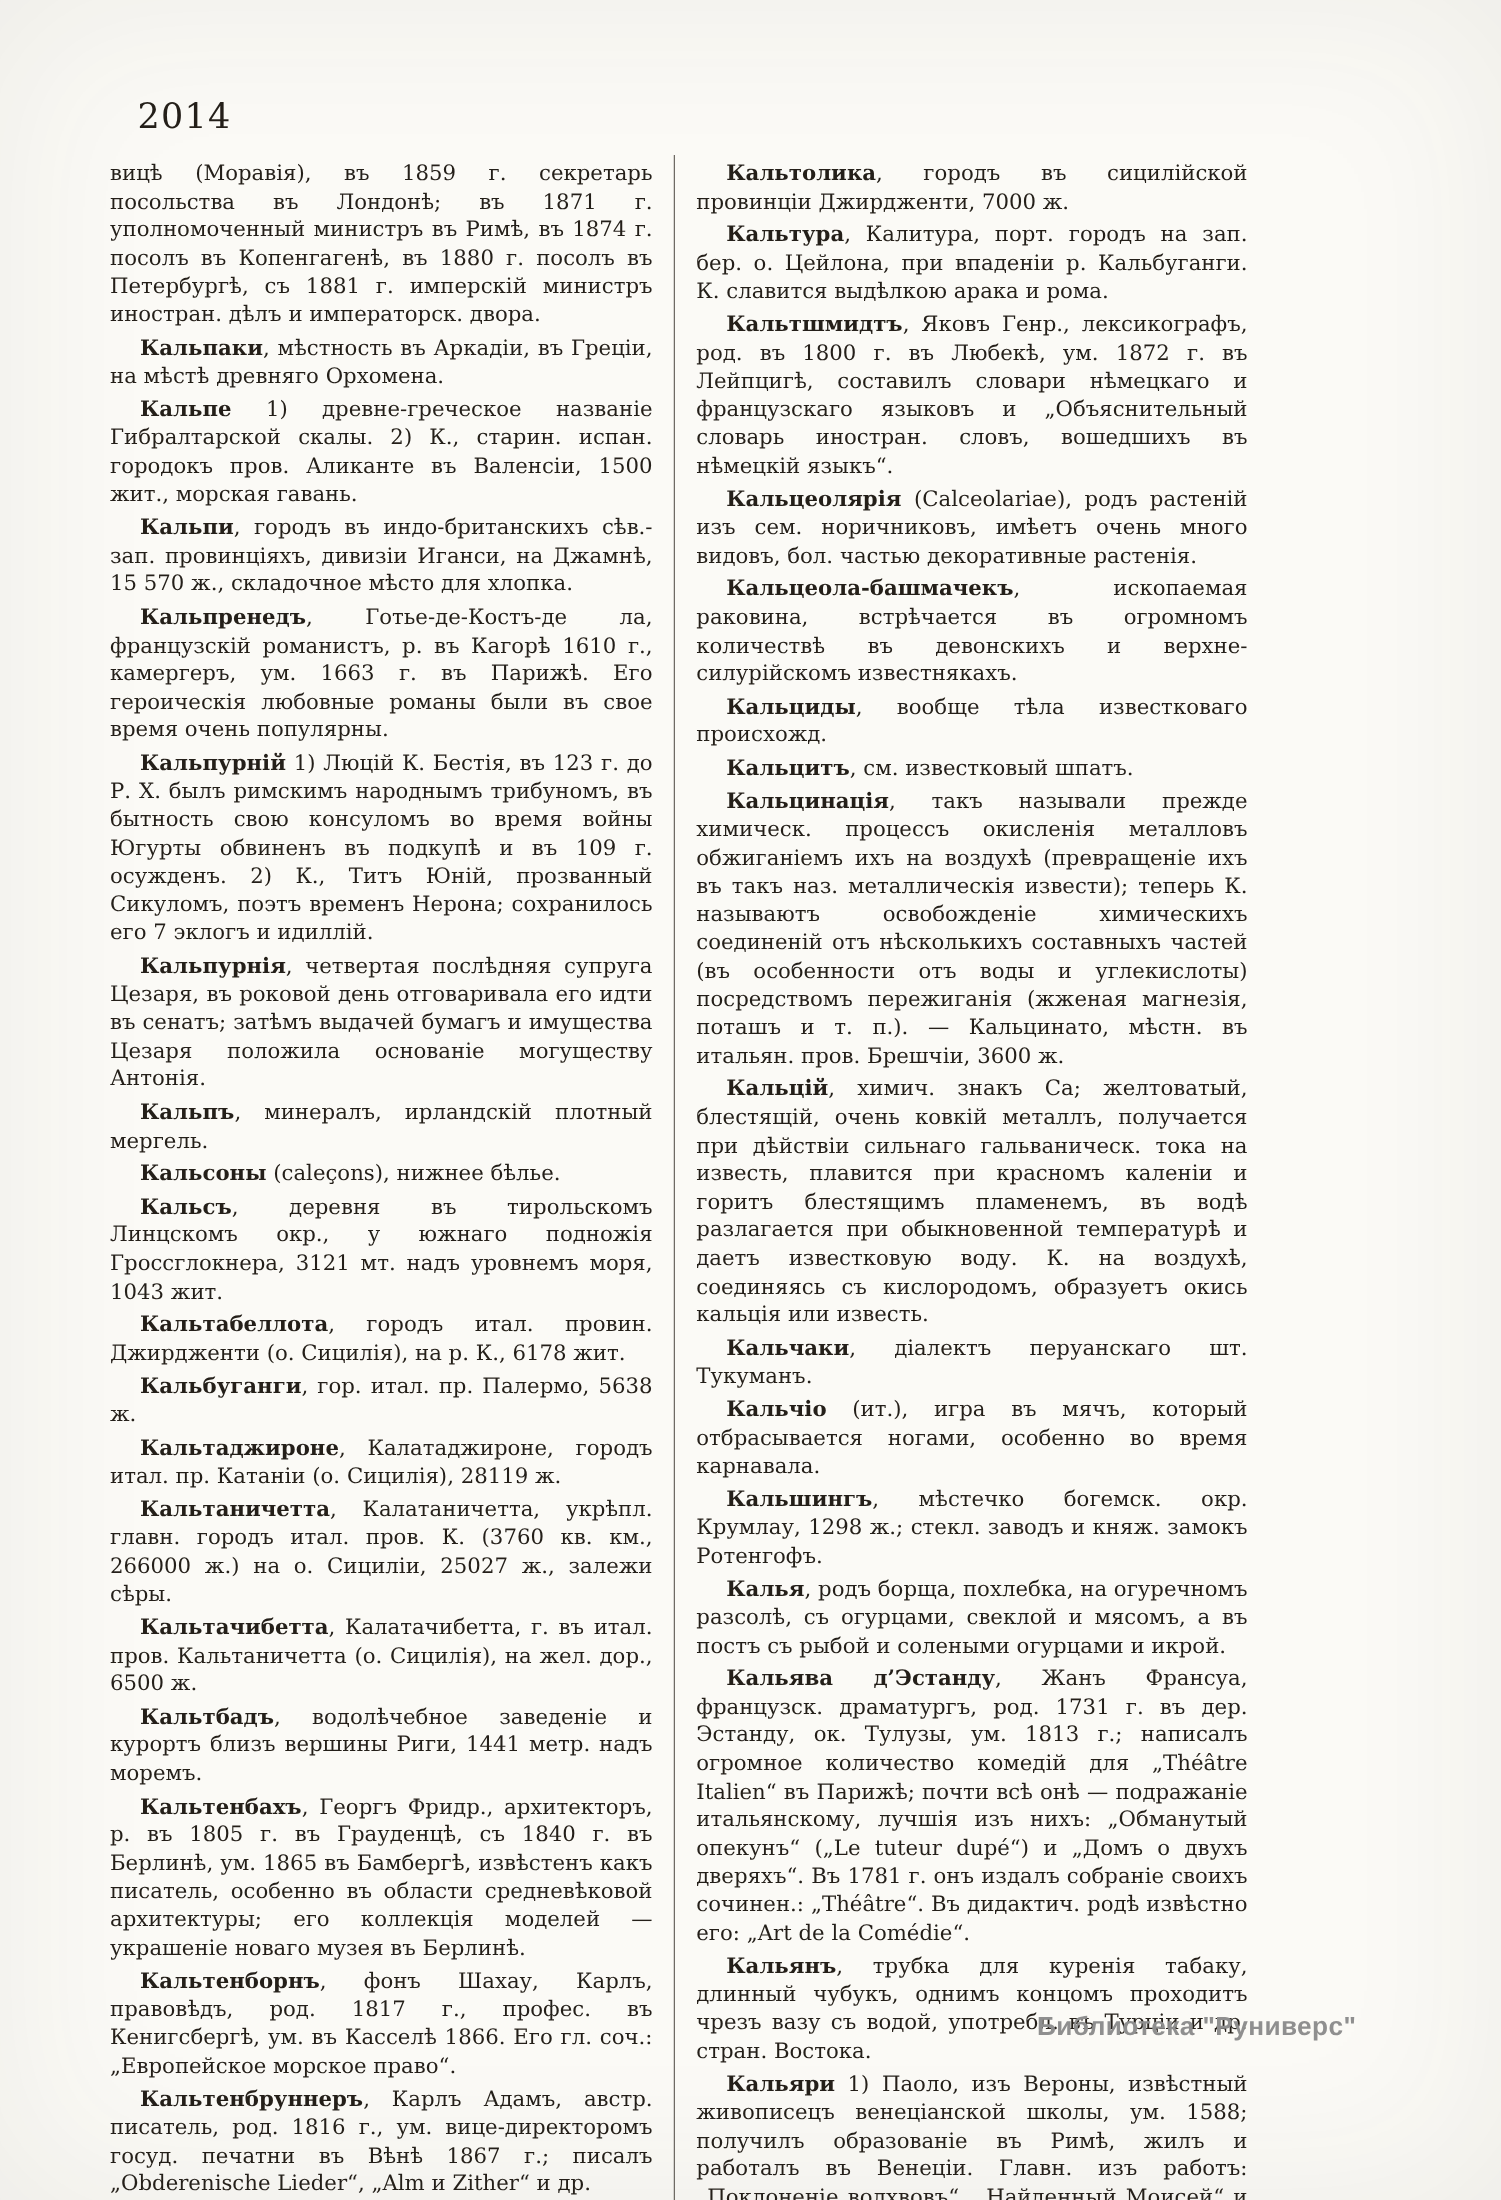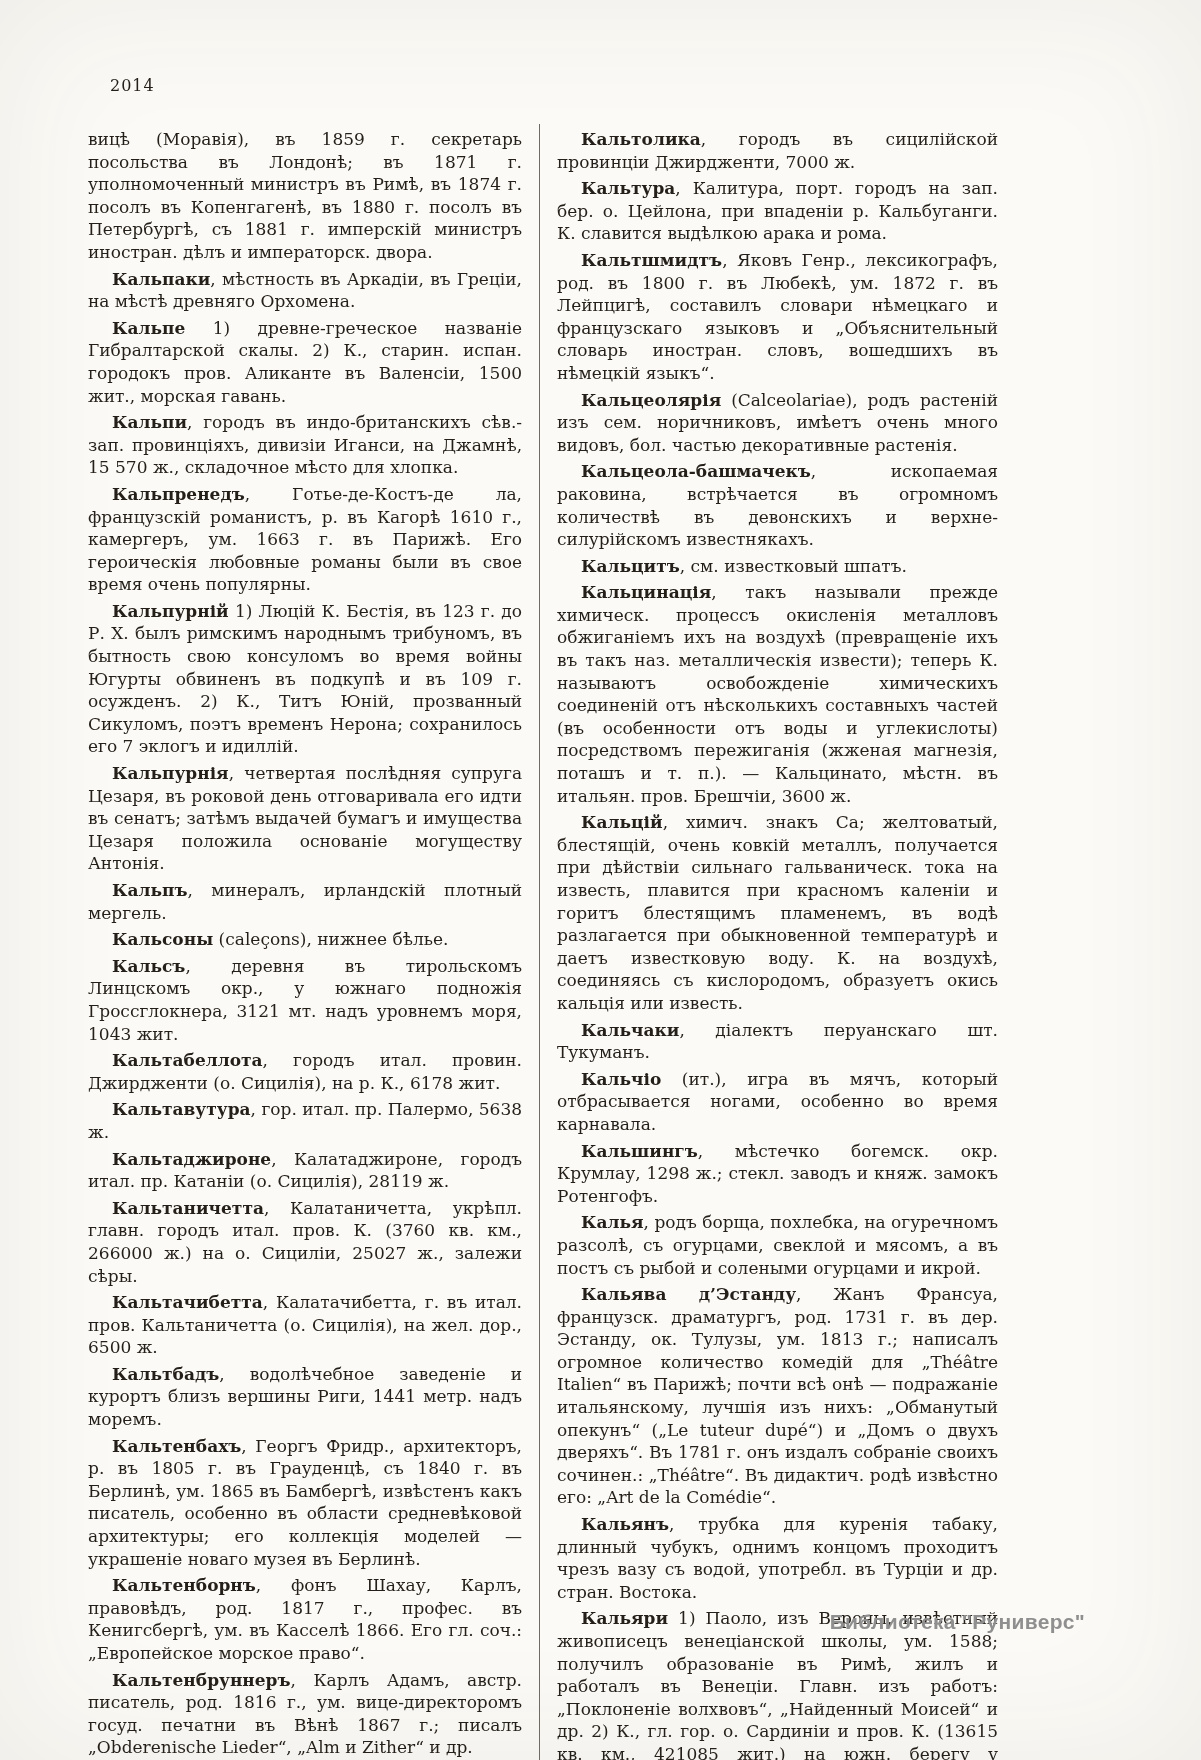--- a/index.html
+++ b/index.html
@@ -14,21 +14,21 @@
   }
   .page {
     position: absolute;
     inset: 0;
     box-shadow: inset 0 0 140px rgba(60,50,40,0.07);
   }
   .page-number {
     position: absolute;
     left: 110px;
     top: 76px;
-    font-size: 16px;
+    font-size: 28px;
     letter-spacing: 1px;
   }
   .running-title {
     position: absolute;
     left: 84px;
     top: 80px;
     width: 916px;
     text-align: center;
     font-size: 14.5px;
     font-weight: bold;
@@ -78,37 +78,38 @@
         <p class="entry"><b class="term">Кальпаки</b>, мѣстность въ Аркадіи, въ Греціи, на мѣстѣ древняго Орхомена.</p>
         <p class="entry"><b class="term">Кальпе</b> 1) древне-греческое названіе Гибралтарской скалы. 2) К., старин. испан. городокъ пров. Аликанте въ Валенсіи, 1500 жит., морская гавань.</p>
         <p class="entry"><b class="term">Кальпи</b>, городъ въ индо-британскихъ сѣв.-зап. провинціяхъ, дивизіи Иганси, на Джамнѣ, 15 570 ж., складочное мѣсто для хлопка.</p>
         <p class="entry"><b class="term">Кальпренедъ</b>, Готье-де-Костъ-де ла, французскій романистъ, р. въ Кагорѣ 1610 г., камергеръ, ум. 1663 г. въ Парижѣ. Его героическія любовные романы были въ свое время очень популярны.</p>
         <p class="entry"><b class="term">Кальпурній</b> 1) Люцій К. Бестія, въ 123 г. до Р. X. былъ римскимъ народнымъ трибуномъ, въ бытность свою консуломъ во время войны Югурты обвиненъ въ подкупѣ и въ 109 г. осужденъ. 2) К., Титъ Юній, прозванный Сикуломъ, поэтъ временъ Нерона; сохранилось его 7 эклогъ и идиллій.</p>
         <p class="entry"><b class="term">Кальпурнія</b>, четвертая послѣдняя супруга Цезаря, въ роковой день отговаривала его идти въ сенатъ; затѣмъ выдачей бумагъ и имущества Цезаря положила основаніе могуществу Антонія.</p>
         <p class="entry"><b class="term">Кальпъ</b>, минералъ, ирландскій плотный мергель.</p>
         <p class="entry"><b class="term">Кальсоны</b> (caleçons), нижнее бѣлье.</p>
         <p class="entry"><b class="term">Кальсъ</b>, деревня въ тирольскомъ Линцскомъ окр., у южнаго подножія Гроссглокнера, 3121 мт. надъ уровнемъ моря, 1043 жит.</p>
         <p class="entry"><b class="term">Кальтабеллота</b>, городъ итал. провин. Джирдженти (о. Сицилія), на р. К., 6178 жит.</p>
-        <p class="entry"><b class="term">Кальтавутура</b>, гор. итал. пр. Палермо, 5638 ж.</p>
+        <p class="entry"><b class="term">Кальбуганги</b>, гор. итал. пр. Палермо, 5638 ж.</p>
         <p class="entry"><b class="term">Кальтаджироне</b>, Калатаджироне, городъ итал. пр. Катаніи (о. Сицилія), 28119 ж.</p>
         <p class="entry"><b class="term">Кальтаничетта</b>, Калатаничетта, укрѣпл. главн. городъ итал. пров. К. (3760 кв. км., 266000 ж.) на о. Сициліи, 25027 ж., залежи сѣры.</p>
         <p class="entry"><b class="term">Кальтачибетта</b>, Калатачибетта, г. въ итал. пров. Кальтаничетта (о. Сицилія), на жел. дор., 6500 ж.</p>
         <p class="entry"><b class="term">Кальтбадъ</b>, водолѣчебное заведеніе и курортъ близъ вершины Риги, 1441 метр. надъ моремъ.</p>
         <p class="entry"><b class="term">Кальтенбахъ</b>, Георгъ Фридр., архитекторъ, р. въ 1805 г. въ Грауденцѣ, съ 1840 г. въ Берлинѣ, ум. 1865 въ Бамбергѣ, извѣстенъ какъ писатель, особенно въ области средневѣковой архитектуры; его коллекція моделей — украшеніе новаго музея въ Берлинѣ.</p>
         <p class="entry"><b class="term">Кальтенборнъ</b>, фонъ Шахау, Карлъ, правовѣдъ, род. 1817 г., профес. въ Кенигсбергѣ, ум. въ Касселѣ 1866. Его гл. соч.: „Европейское морское право“.</p>
         <p class="entry"><b class="term">Кальтенбруннеръ</b>, Карлъ Адамъ, австр. писатель, род. 1816 г., ум. вице-директоромъ госуд. печатни въ Вѣнѣ 1867 г.; писалъ „Obderenische Lieder“, „Alm и Zither“ и др.</p>
         <p class="entry"><b class="term">Кальтенбруннъ</b> 1) торговое мѣстечко въ баварскомъ Оберпфальцскомъ окр., 844 ж.; 2) К. (мадьярск. Гидекудъ), мѣстечко въ венгерскомъ комитатѣ Темешъ, 3126 ж., минеральные источники.</p>
       </div>
     <div class="column-divider"></div>
     <div class="col col-right">
         <p class="entry"><b class="term">Кальтолика</b>, городъ въ сицилійской провинціи Джирдженти, 7000 ж.</p>
         <p class="entry"><b class="term">Кальтура</b>, Калитура, порт. городъ на зап. бер. о. Цейлона, при впаденіи р. Кальбуганги. К. славится выдѣлкою арака и рома.</p>
         <p class="entry"><b class="term">Кальтшмидтъ</b>, Яковъ Генр., лексикографъ, род. въ 1800 г. въ Любекѣ, ум. 1872 г. въ Лейпцигѣ, составилъ словари нѣмецкаго и французскаго языковъ и „Объяснительный словарь иностран. словъ, вошедшихъ въ нѣмецкій языкъ“.</p>
         <p class="entry"><b class="term">Кальцеолярія</b> (Calceolariae), родъ растеній изъ сем. норичниковъ, имѣетъ очень много видовъ, бол. частью декоративные растенія.</p>
         <p class="entry"><b class="term">Кальцеола-башмачекъ</b>, ископаемая раковина, встрѣчается въ огромномъ количествѣ въ девонскихъ и верхне-силурійскомъ известнякахъ.</p>
+        <p class="entry"><b class="term">Кальциды</b>, вообще тѣла известковаго происхожд.</p>
         <p class="entry"><b class="term">Кальцитъ</b>, см. известковый шпатъ.</p>
         <p class="entry"><b class="term">Кальцинація</b>, такъ называли прежде химическ. процессъ окисленія металловъ обжиганіемъ ихъ на воздухѣ (превращеніе ихъ въ такъ наз. металлическія извести); теперь К. называютъ освобожденіе химическихъ соединеній отъ нѣсколькихъ составныхъ частей (въ особенности отъ воды и углекислоты) посредствомъ пережиганія (жженая магнезія, поташъ и т. п.). — Кальцинато, мѣстн. въ итальян. пров. Брешчіи, 3600 ж.</p>
         <p class="entry"><b class="term">Кальцій</b>, химич. знакъ Ca; желтоватый, блестящій, очень ковкій металлъ, получается при дѣйствіи сильнаго гальваническ. тока на известь, плавится при красномъ каленіи и горитъ блестящимъ пламенемъ, въ водѣ разлагается при обыкновенной температурѣ и даетъ известковую воду. К. на воздухѣ, соединяясь съ кислородомъ, образуетъ окись кальція или известь.</p>
         <p class="entry"><b class="term">Кальчаки</b>, діалектъ перуанскаго шт. Тукуманъ.</p>
         <p class="entry"><b class="term">Кальчіо</b> (ит.), игра въ мячъ, который отбрасывается ногами, особенно во время карнавала.</p>
         <p class="entry"><b class="term">Кальшингъ</b>, мѣстечко богемск. окр. Крумлау, 1298 ж.; стекл. заводъ и княж. замокъ Ротенгофъ.</p>
         <p class="entry"><b class="term">Калья</b>, родъ борща, похлебка, на огуречномъ разсолѣ, съ огурцами, свеклой и мясомъ, а въ постъ съ рыбой и солеными огурцами и икрой.</p>
         <p class="entry"><b class="term">Кальява д’Эстанду</b>, Жанъ Франсуа, французск. драматургъ, род. 1731 г. въ дер. Эстанду, ок. Тулузы, ум. 1813 г.; написалъ огромное количество комедій для „Théâtre Italien“ въ Парижѣ; почти всѣ онѣ — подражаніе итальянскому, лучшія изъ нихъ: „Обманутый опекунъ“ („Le tuteur dupé“) и „Домъ о двухъ дверяхъ“. Въ 1781 г. онъ издалъ собраніе своихъ сочинен.: „Théâtre“. Въ дидактич. родѣ извѣстно его: „Art de la Comédie“.</p>
         <p class="entry"><b class="term">Кальянъ</b>, трубка для куренія табаку, длинный чубукъ, однимъ концомъ проходитъ чрезъ вазу съ водой, употребл. въ Турціи и др. стран. Востока.</p>
         <p class="entry"><b class="term">Кальяри</b> 1) Паоло, изъ Вероны, извѣстный живописецъ венеціанской школы, ум. 1588; получилъ образованіе въ Римѣ, жилъ и работалъ въ Венеціи. Главн. изъ работъ: „Поклоненіе волхвовъ“, „Найденный Моисей“ и др. 2) К., гл. гор. о. Сардиніи и пров. К. (13615 кв. км., 421085 жит.) на южн. берегу у Кальярскаго залива; 35588 ж.; соборъ, цитадель, гавань, университетъ (съ 1764 г.), складочное мѣсто всей сардинской торговли. Римскія древности.</p>

